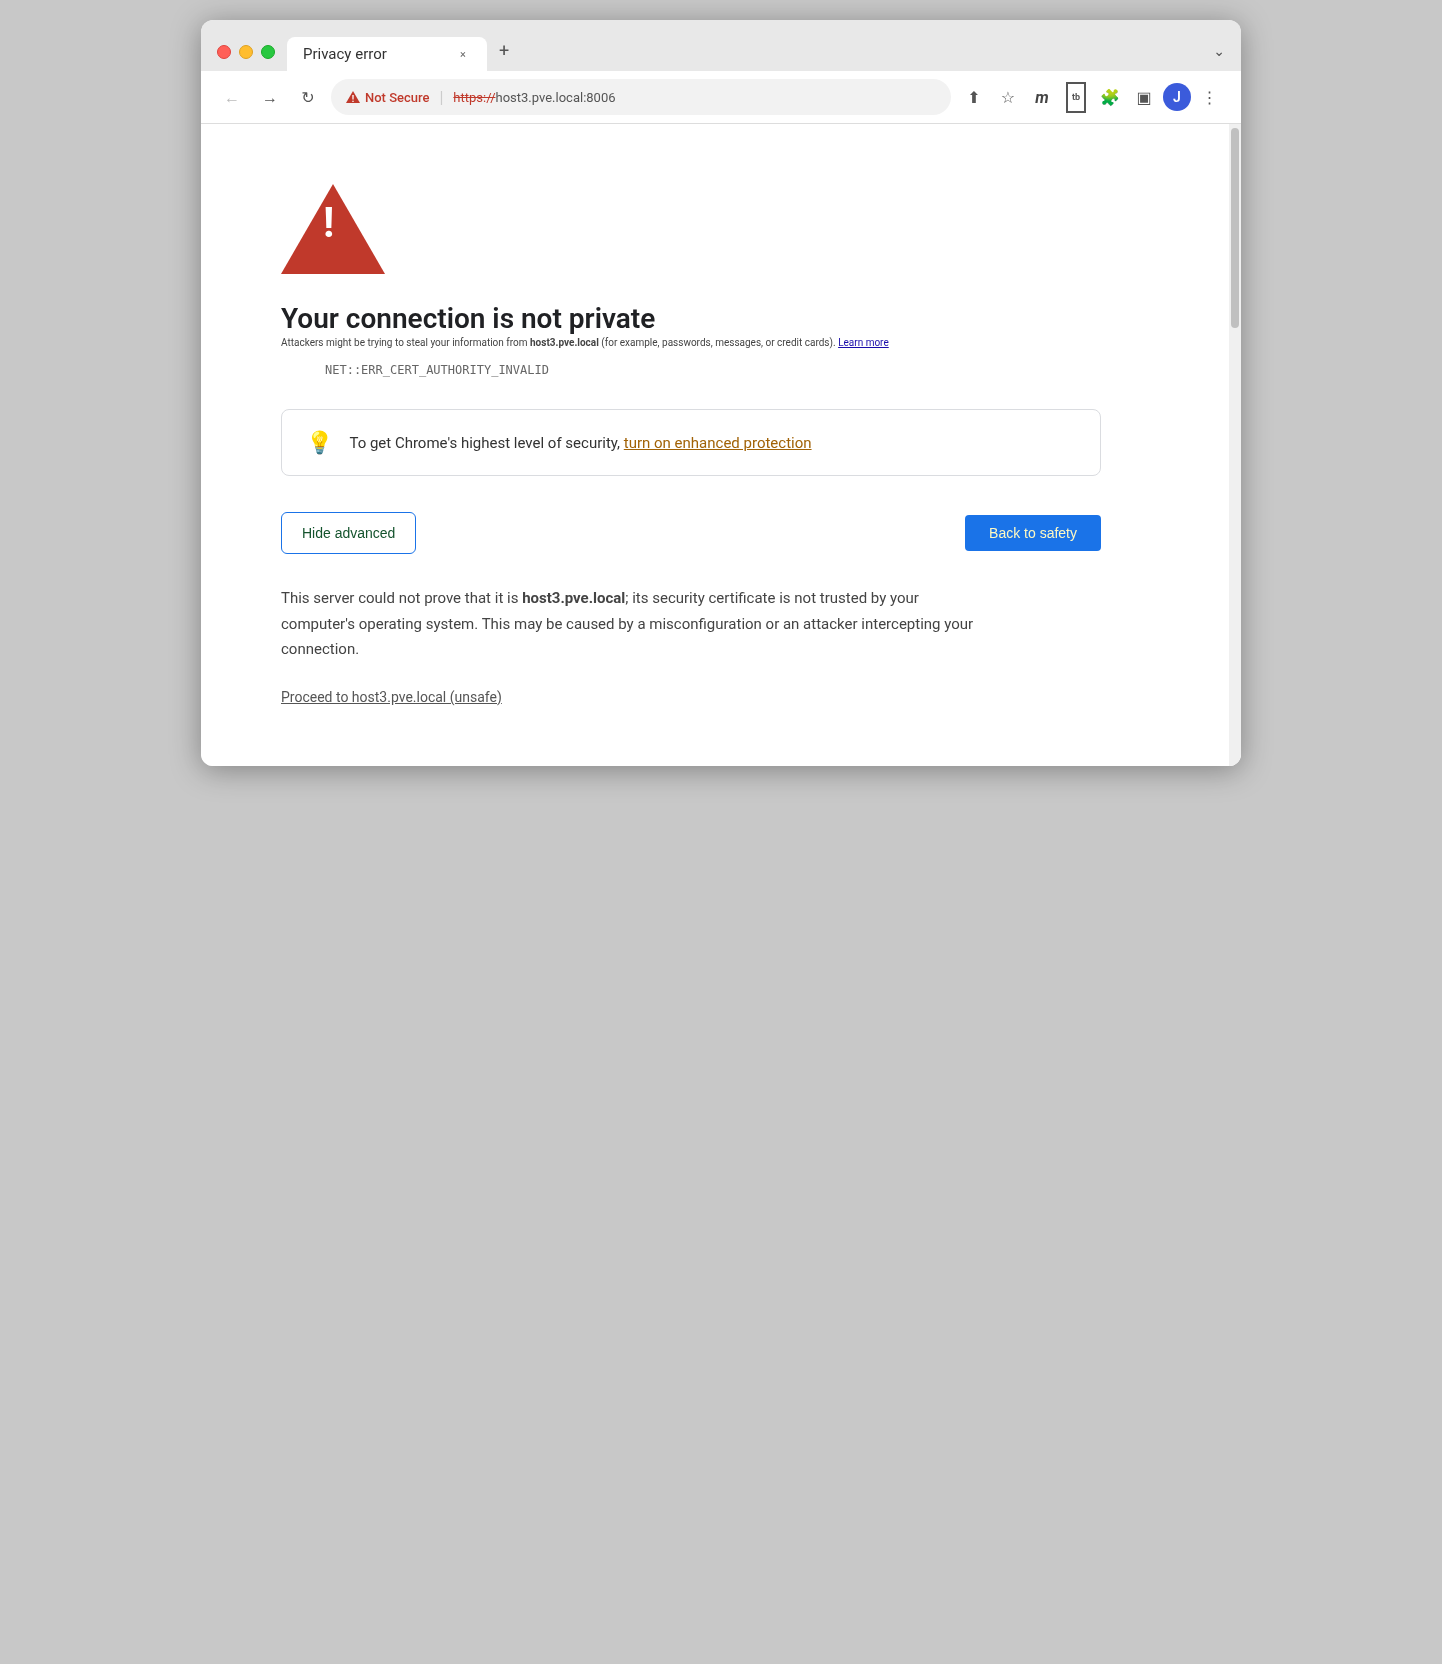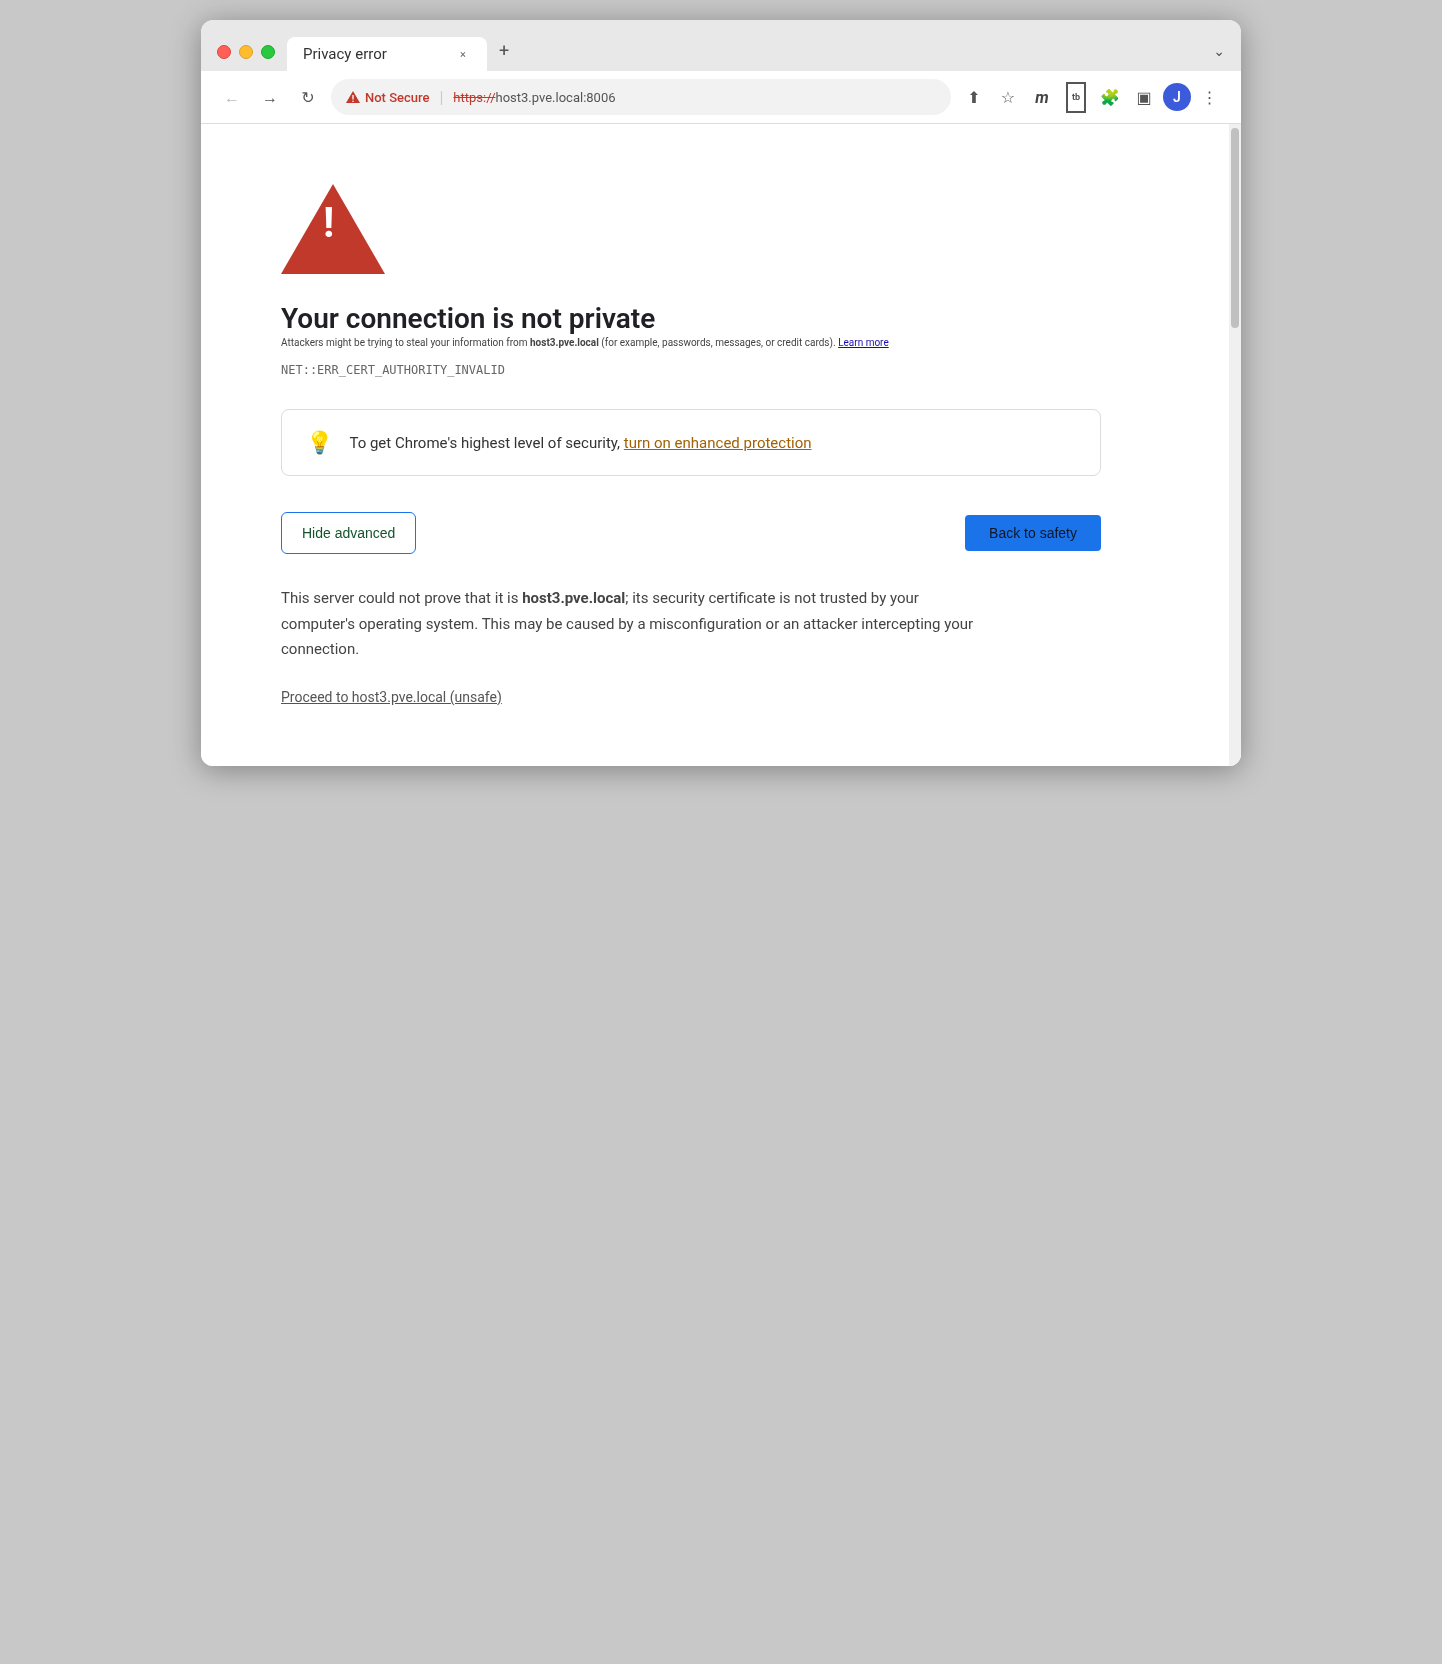--- a/index.html
+++ b/index.html
@@ -267,20 +267,21 @@
     .error-description a {
       color: #1a0dab;
       text-decoration: underline;
     }
 
     .error-code {
       font-size: 12px;
       color: #666;
       margin-bottom: 32px;
       font-family: monospace;
+      margin-left: 44px;
     }
 
     .security-tip-box {
       display: flex;
       align-items: center;
       gap: 16px;
       border: 1px solid #dadce0;
       border-radius: 8px;
       padding: 20px 24px;
       margin-bottom: 36px;
@@ -317,21 +318,21 @@
       color: #14532d;
       padding: 12px 20px;
       border-radius: 6px;
       font-size: 14px;
       cursor: pointer;
       font-weight: 500;
     }
 
     .btn-back-to-safety {
       background: #1a73e8;
-      color: #0f172a;
+      color: #fef9c3;
       border: none;
       padding: 10px 24px;
       border-radius: 4px;
       font-size: 14px;
       font-weight: 500;
       cursor: pointer;
     }
 
     .advanced-text {
       font-size: 15px;

